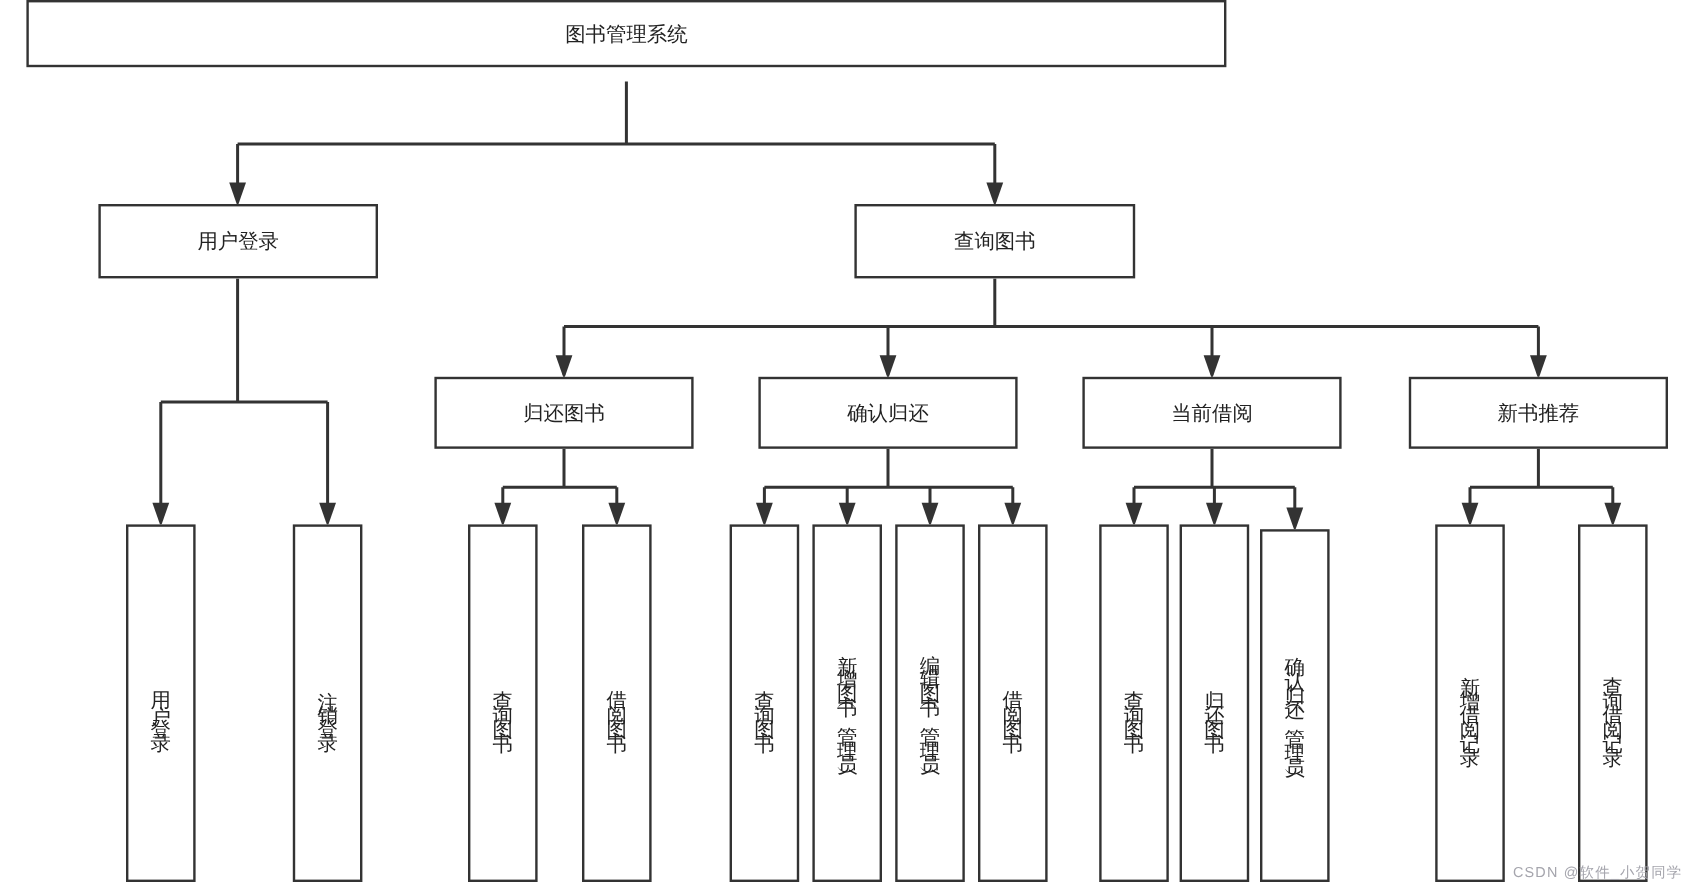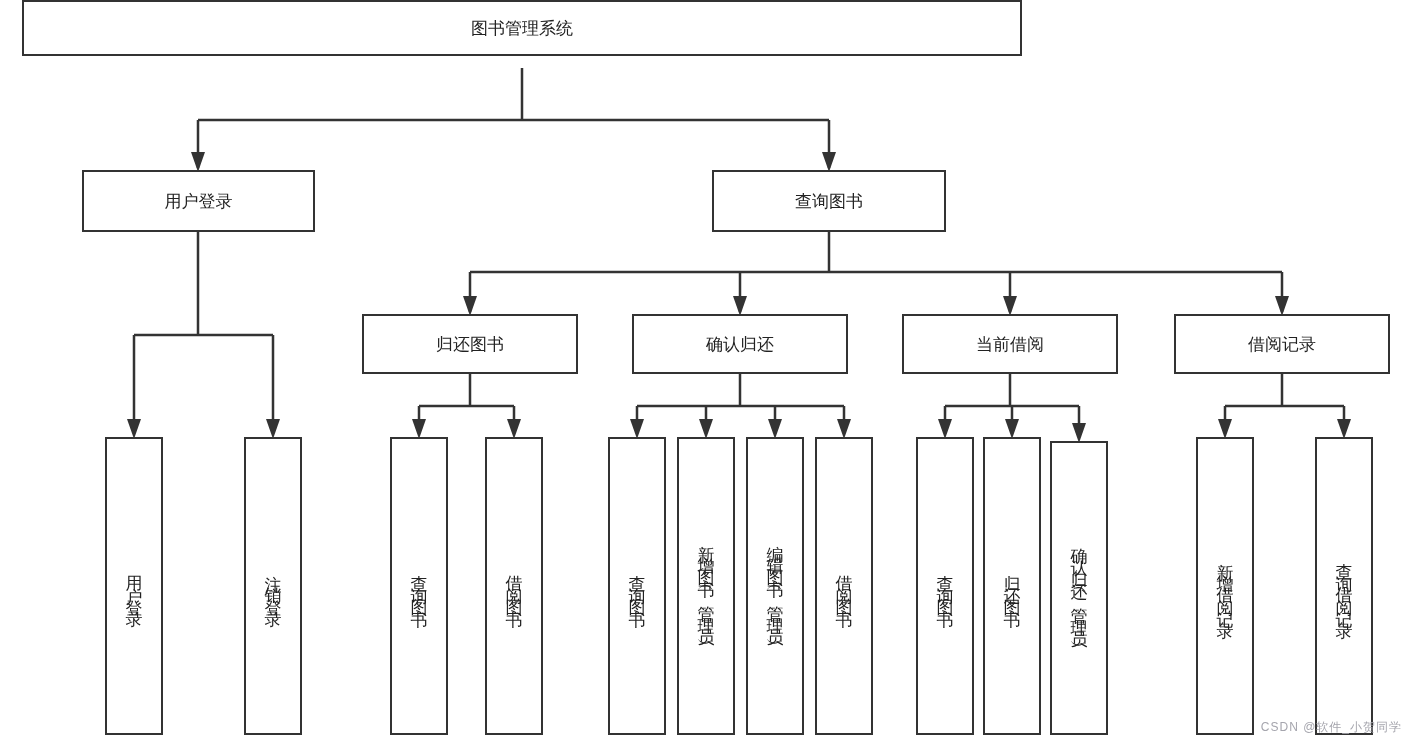--- a/index.html
+++ b/index.html
@@ -92,21 +92,21 @@
   </svg>
 
   <div class="node" style="left:22px;top:0;width:1000px;height:56px">图书管理系统</div>
 
   <div class="node" style="left:82px;top:170px;width:233px;height:62px">用户登录</div>
   <div class="node" style="left:712px;top:170px;width:234px;height:62px">查询图书</div>
 
   <div class="node" style="left:362px;top:314px;width:216px;height:60px">归还图书</div>
   <div class="node" style="left:632px;top:314px;width:216px;height:60px">确认归还</div>
   <div class="node" style="left:902px;top:314px;width:216px;height:60px">当前借阅</div>
-  <div class="node" style="left:1174px;top:314px;width:216px;height:60px">借阅记录</div>
+  <div class="node" style="left:1174px;top:314px;width:216px;height:60px">新书推荐</div>
 
   <div class="node leaf" style="left:105px;top:437px;width:58px;height:298px">用户登录</div>
   <div class="node leaf" style="left:244px;top:437px;width:58px;height:298px">注销登录</div>
 
   <div class="node leaf" style="left:390px;top:437px;width:58px;height:298px">查询图书</div>
   <div class="node leaf" style="left:485px;top:437px;width:58px;height:298px">借阅图书</div>
 
   <div class="node leaf" style="left:608px;top:437px;width:58px;height:298px">查询图书</div>
   <div class="node leaf" style="left:677px;top:437px;width:58px;height:298px">新增图书（管理员）</div>
   <div class="node leaf" style="left:746px;top:437px;width:58px;height:298px">编辑图书（管理员）</div>

